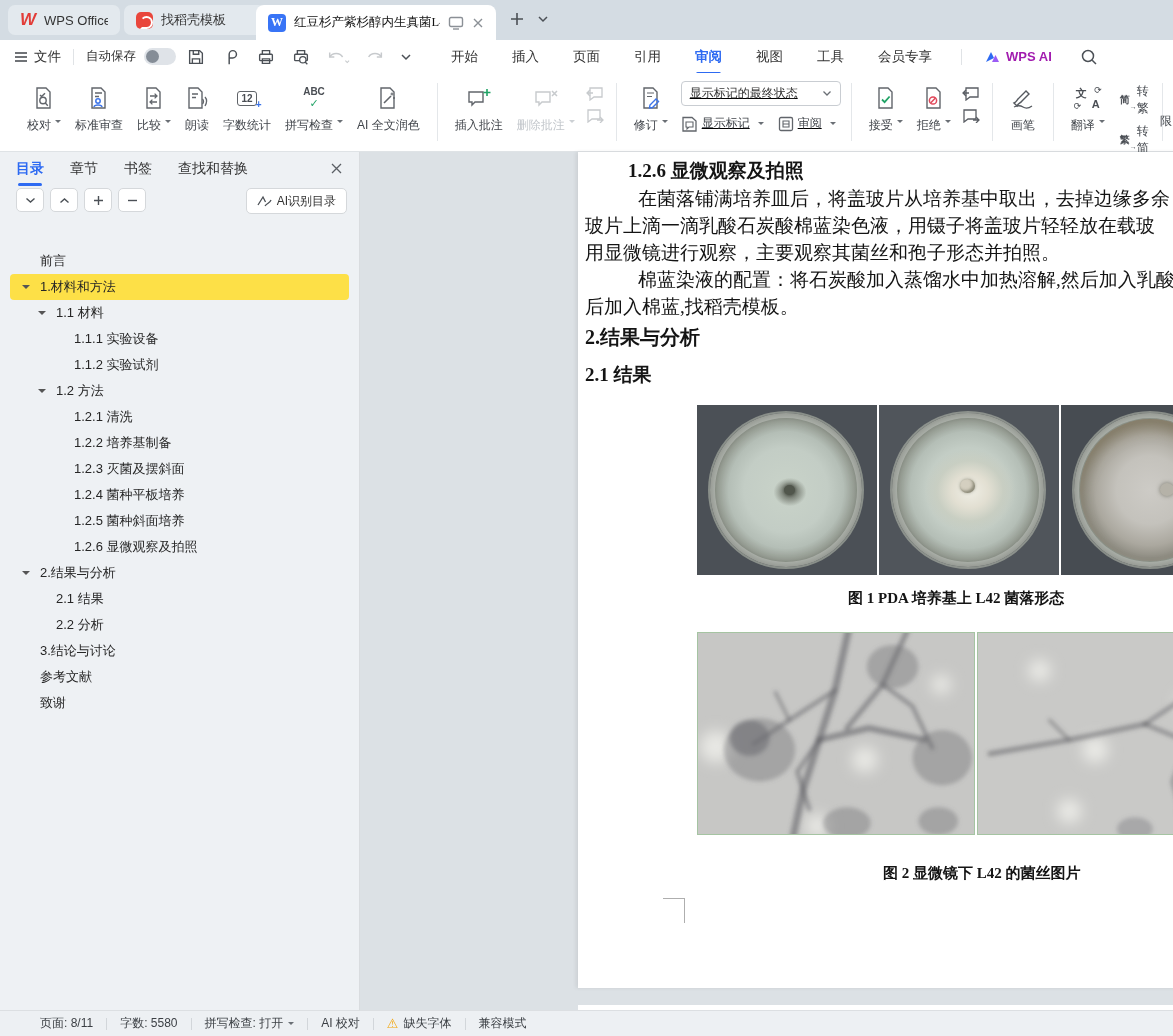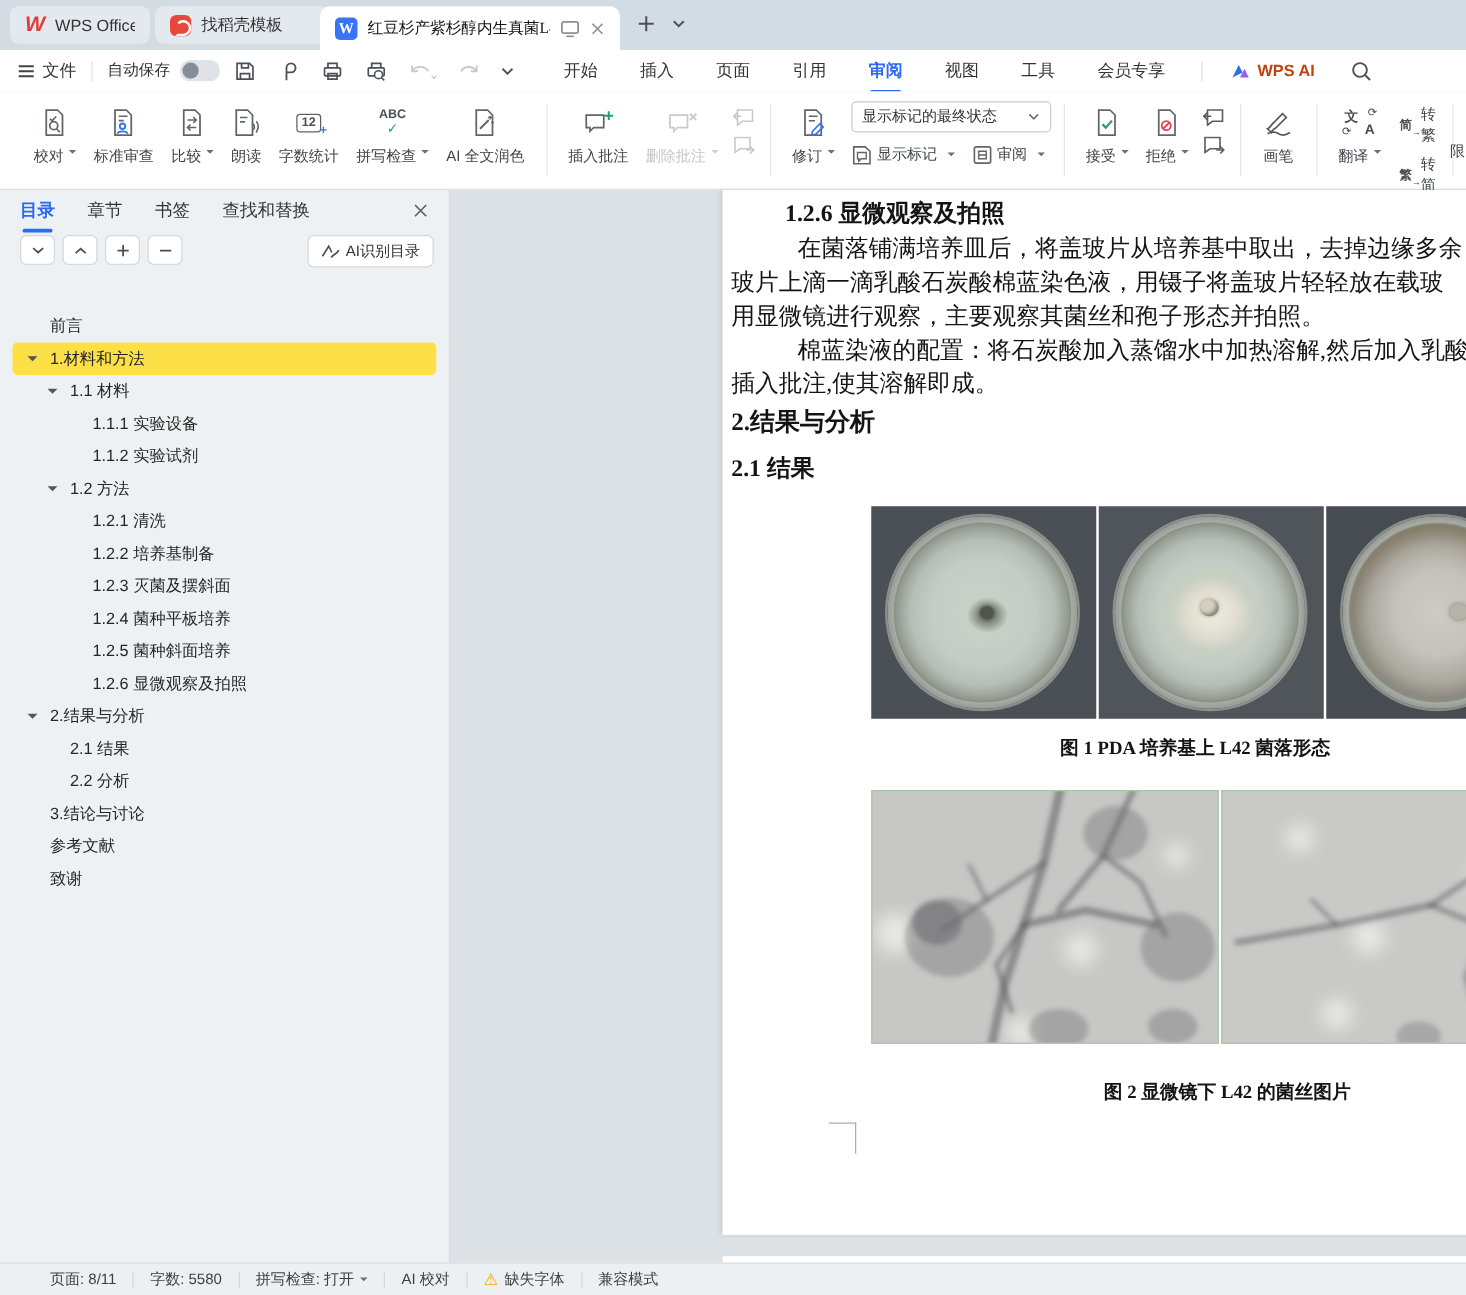--- a/index.html
+++ b/index.html
@@ -28,35 +28,35 @@
   .mb-file { display:flex; align-items:center; gap:6px; margin-left:14px; font-size:13.5px; color:#333; }
   .vsep { width:1px; height:16px; background:#e0e3e6; margin:0 12px; }
   .autosave { font-size:12.5px; color:#333; }
   .toggle { width:32px; height:17px; border-radius:9px; background:#dfe3e8; position:relative; margin:0 10px 0 8px; }
   .toggle .knob { position:absolute; left:2px; top:2px; width:13px; height:13px; border-radius:50%; background:#858d97; }
   .qicons { display:flex; align-items:center; gap:15px; }
   .menus { display:flex; align-items:center; margin-left:22px; }
   .menu-item { font-size:13.5px; color:#333; padding:6px 17px; position:relative; }
   .menu-item.active { color:#2d6af2; font-weight:bold; }
   .menu-item.active::after { content:""; position:absolute; left:18px; right:18px; bottom:-3px; height:3px; border-radius:2px; background:#2d6af2; }
-  .wpsai { display:flex; align-items:center; gap:6px; font-size:13px; color:#c2410c; font-weight:bold; margin-left:10px; }
+  .wpsai { display:flex; align-items:center; gap:6px; font-size:13px; color:#a21caf; font-weight:bold; margin-left:10px; }
   .mb-search { margin-left:28px; }
 
   
   .ribbon { position:absolute; top:73px; left:0; width:100%; height:79px; background:#fff; border-bottom:1px solid #dfe3e6; display:flex; align-items:flex-start; padding:8px 0 0 20px; }
   .rgroup { display:flex; align-items:flex-start; }
   .rdiv { width:1px; height:58px; background:#e4e7ea; margin:2px 10px 0 10px; flex:0 0 1px; }
   .rbtn { display:flex; flex-direction:column; align-items:center; padding:2px 7px; border-radius:4px; }
   .rbtn .bic { height:30px; display:flex; align-items:center; justify-content:center; }
   .rlabel { font-size:12px; color:#41454b; margin-top:4px; white-space:nowrap; display:flex; }
   .dd { width:0; height:0; border:3.5px solid transparent; border-top-color:#6a6f75; margin:3px 0 0 4px; display:inline-block; }
   .disabled .rlabel { color:#c2c6cb; }
   .disabled .dd { border-top-color:#ccd0d4; }
   .astack { display:flex; flex-direction:column; gap:8px; margin:6px 2px 0 4px; }
-  .revcol { display:flex; flex-direction:column; margin-left:6px; }
+  .revcol { display:flex; flex-direction:column; margin-left:6px;text-decoration:underline; }
   .combo { width:160px; height:25px; border:1px solid #c9cdd2; border-radius:4px; font-size:12px; color:#333; display:flex; align-items:center; padding:0 8px; justify-content:space-between; background:#fff; }
   .revrow { display:flex; align-items:center; gap:14px; margin-top:9px; }
   .smallbtn { display:flex; align-items:center; font-size:12px; color:#41454b; gap:4px; }
   .transcol { display:flex; flex-direction:column; gap:6px; margin-left:8px; margin-top:2px; position:relative; }
   .cnic { font-size:10px; font-weight:bold; color:#4a4e54; position:relative; margin-right:3px; }
   .cnic::after { content:"→"; position:absolute; right:-7px; bottom:-3px; font-size:7px; color:#4a4e54; }
   .gexp { position:absolute; right:-12px; bottom:-12px; font-size:9px; color:#8b9096; }
   .gexp::after { content:"↘"; }
   .restrict { position:absolute; left:1160px; top:113px; font-size:12px; color:#41454b; white-space:nowrap; }
   .ic12 { font-size:10px; font-weight:bold; color:#4a4e54; border:1.4px solid #5f6368; border-radius:3px; padding:1px 3px; position:relative; }
@@ -619,21 +619,21 @@
       </div>
     </div>
 
     <div class="canvas">
       <div class="page doc">
         <div class="dhead" style="left:50px; top:6px; font-size:19px;">1.2.6 显微观察及拍照</div>
         <div class="dline" style="left:60px; top:34px;">在菌落铺满培养皿后，将盖玻片从培养基中取出，去掉边缘多余</div>
         <div class="dline" style="left:7px; top:61px;">玻片上滴一滴乳酸石炭酸棉蓝染色液，用镊子将盖玻片轻轻放在载玻</div>
         <div class="dline" style="left:7px; top:88px;">用显微镜进行观察，主要观察其菌丝和孢子形态并拍照。</div>
         <div class="dline" style="left:60px; top:115px;">棉蓝染液的配置：将石炭酸加入蒸馏水中加热溶解,然后加入乳酸</div>
-        <div class="dline" style="left:7px; top:142px;">插入批注,使其溶解即成。</div>
+        <div class="dline" style="left:7px; top:142px;">后加入棉蓝,找稻壳模板。</div>
         <div class="dhead" style="left:7px; top:172px; font-size:20px;">2.结果与分析</div>
         <div class="dhead" style="left:7px; top:210px; font-size:19px;">2.1 结果</div>
 
         <div class="figrow" style="left:119px; top:253px;">
           <div class="photo">
             <div class="dish">
                 <div class="spot1"></div>
                 <div class="knob" style="left:74px; top:72px; width:11px; height:10px; background:#51564c; box-shadow:0 0 4px rgba(40,45,35,.8);"></div>
               </div>
           </div>

